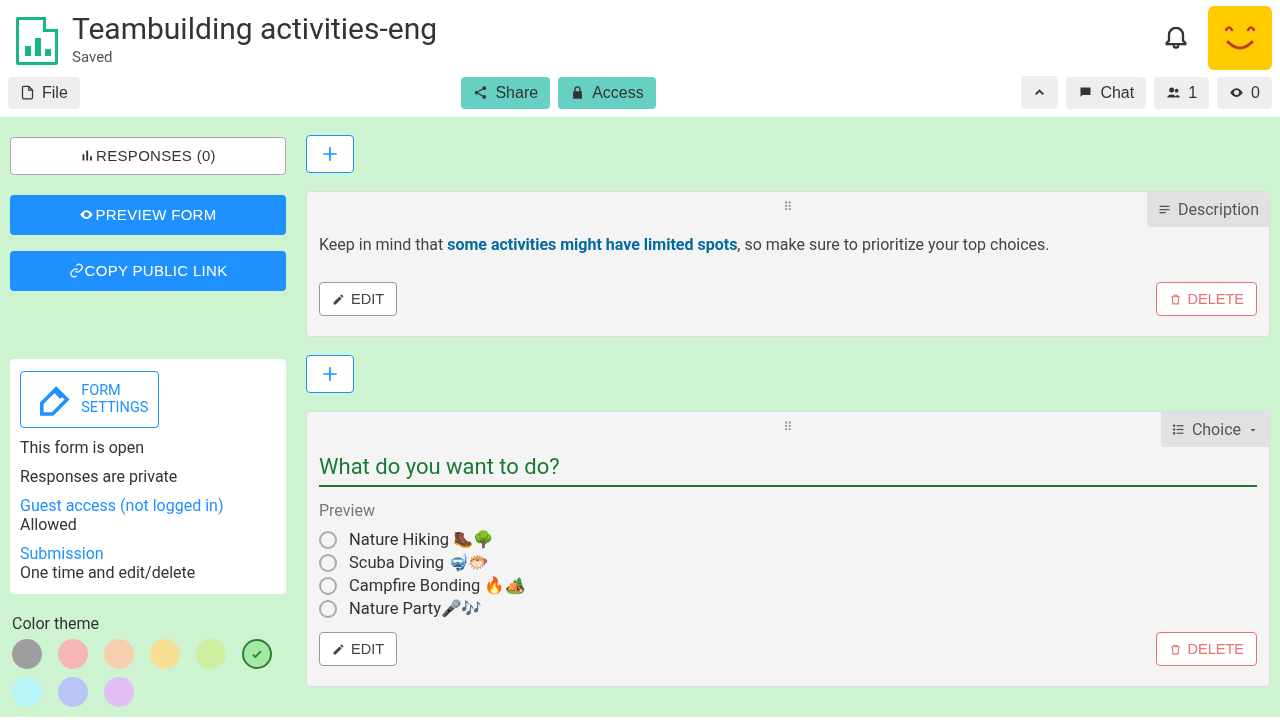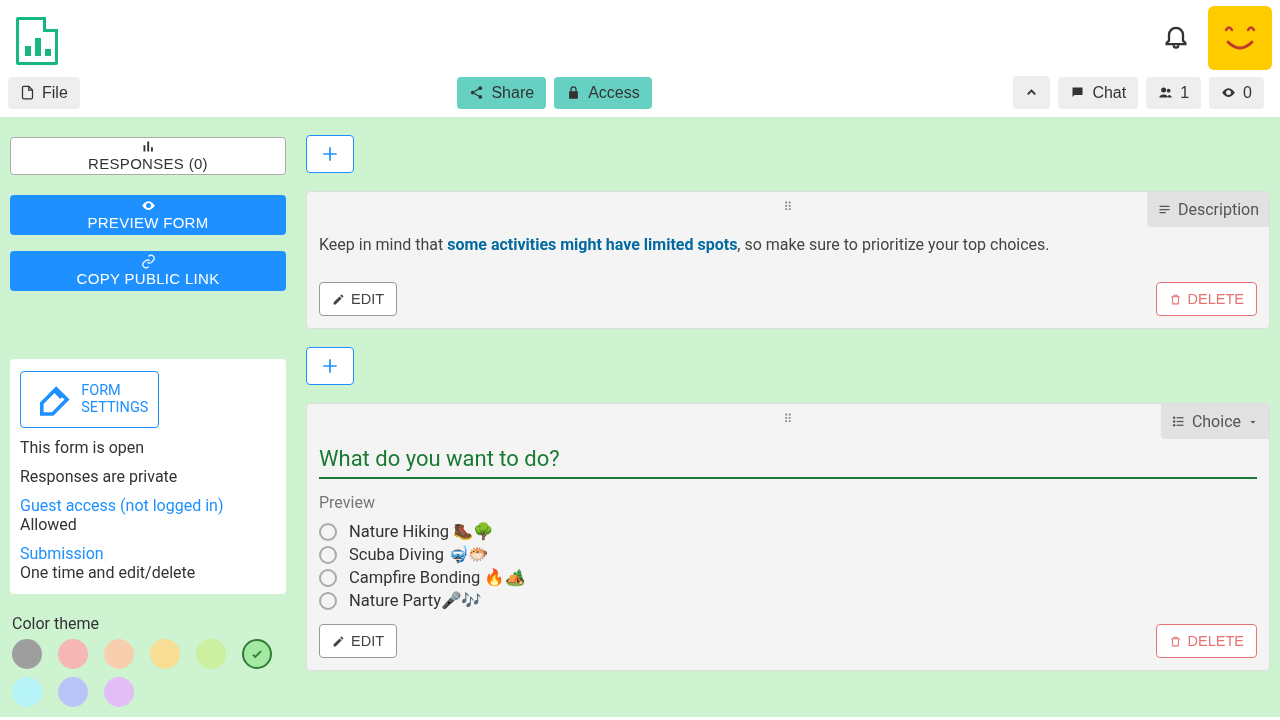--- a/index.html
+++ b/index.html
@@ -59,21 +59,21 @@
   .avatar {
     width: 64px; height: 64px; border-radius: 6px;
     background: #FFCC00;
     display: flex; align-items: center; justify-content: center;
   }
   .avatar svg { width: 44px; height: 44px; }
 
   
   .toolbar {
     display: flex; align-items: center; justify-content: space-between;
-    padding: 0 16px 8px 8px;
+    padding: 0 8px 8px 8px;
     gap: 8px;
   }
   .toolbar-left, .toolbar-mid, .toolbar-right {
     display: flex; gap: 8px; align-items: center;
   }
   .toolbar-mid { position: relative; left: 8px; }
   .btn {
     display: inline-flex; align-items: center; gap: 7px;
     padding: 7px 12px;
     border-radius: 4px;
@@ -93,21 +93,21 @@
   .sidebar {
     width: 296px;
     padding: 20px 10px 10px 10px;
     display: flex; flex-direction: column; gap: 20px;
   }
   .side-btn {
     display: flex; align-items: center; justify-content: center; gap: 1px;
     height: 40px; width: 100%;
     border-radius: 4px; font-size: 15px;
     font-weight: 400; letter-spacing: .3px;
-    cursor: pointer; border: none; flex-direction: column;
+    cursor: pointer; border: none;
   }
   .side-btn.white {
     background: #fff; color: #333; border: 1px solid #aaa;
   }
   .side-btn.blue { background: #1E90FF; color: #fff; }
   .side-btn svg { width: 15px; height: 15px; }
 
   .settings-card {
     background: #fff; border-radius: 4px;
     padding: 12px 10px;
@@ -161,21 +161,21 @@
     border-radius: 0 4px 0 4px;
     display: flex; align-items: center; gap: 6px;
     font-size: 16px;
   }
   .card-body { padding: 42px 12px 12px 12px; color: #444; }
   .card-body p { margin-bottom: 14px; line-height: 1.4; }
   .card-body strong { font-weight: 700; color: #0369a1; }
 
   .card-actions {
     display: flex; justify-content: space-between;
-    padding: 0 12px 12px 12px;
+    padding: 0 12px 20px 12px;
   }
   .smallbtn {
     display: inline-flex; align-items: center; gap: 6px;
     padding: 8px 12px; border-radius: 4px;
     font-size: 14.5px; cursor: pointer;
     background: #fff; border: 1px solid #999; color: #444;
   }
   .smallbtn.danger { border-color: #E57373; color: #E57373; }
   .smallbtn svg { width: 13px; height: 13px; }
 
@@ -198,20 +198,31 @@
 <body>
 
 <div class="titlebar">
   <div class="title-left">
     <div class="logo">
       <div class="bars">
           <span></span>
           <span></span>
           <span></span>
         </div>
+    </div>
+    <div class="title-block">
+      <h1>
+        <span>Teambuilding activities-eng</span>
+        <span class="pencil">
+          <svg viewBox="0 0 24 24" fill="currentColor">
+              <path d="M3 17.25V21h3.75l11-11-3.75-3.75-11 11zM20.7 7.04a1 1 0 0 0 0-1.41l-2.34-2.34a1 1 0 0 0-1.41 0l-1.83 1.83 3.75 3.75 1.83-1.83z"></path>
+            </svg>
+        </span>
+      </h1>
+      <div class="saved">Saved</div>
     </div>
   </div>
   <div class="title-right">
     <span class="bell">
       <svg viewBox="0 0 24 24">
           <path d="M18 16v-5a6 6 0 1 0-12 0v5l-2 2v1h16v-1l-2-2z"></path>
           <path d="M10 20a2 2 0 0 0 4 0"></path>
         </svg>
     </span>
     <div class="avatar">

